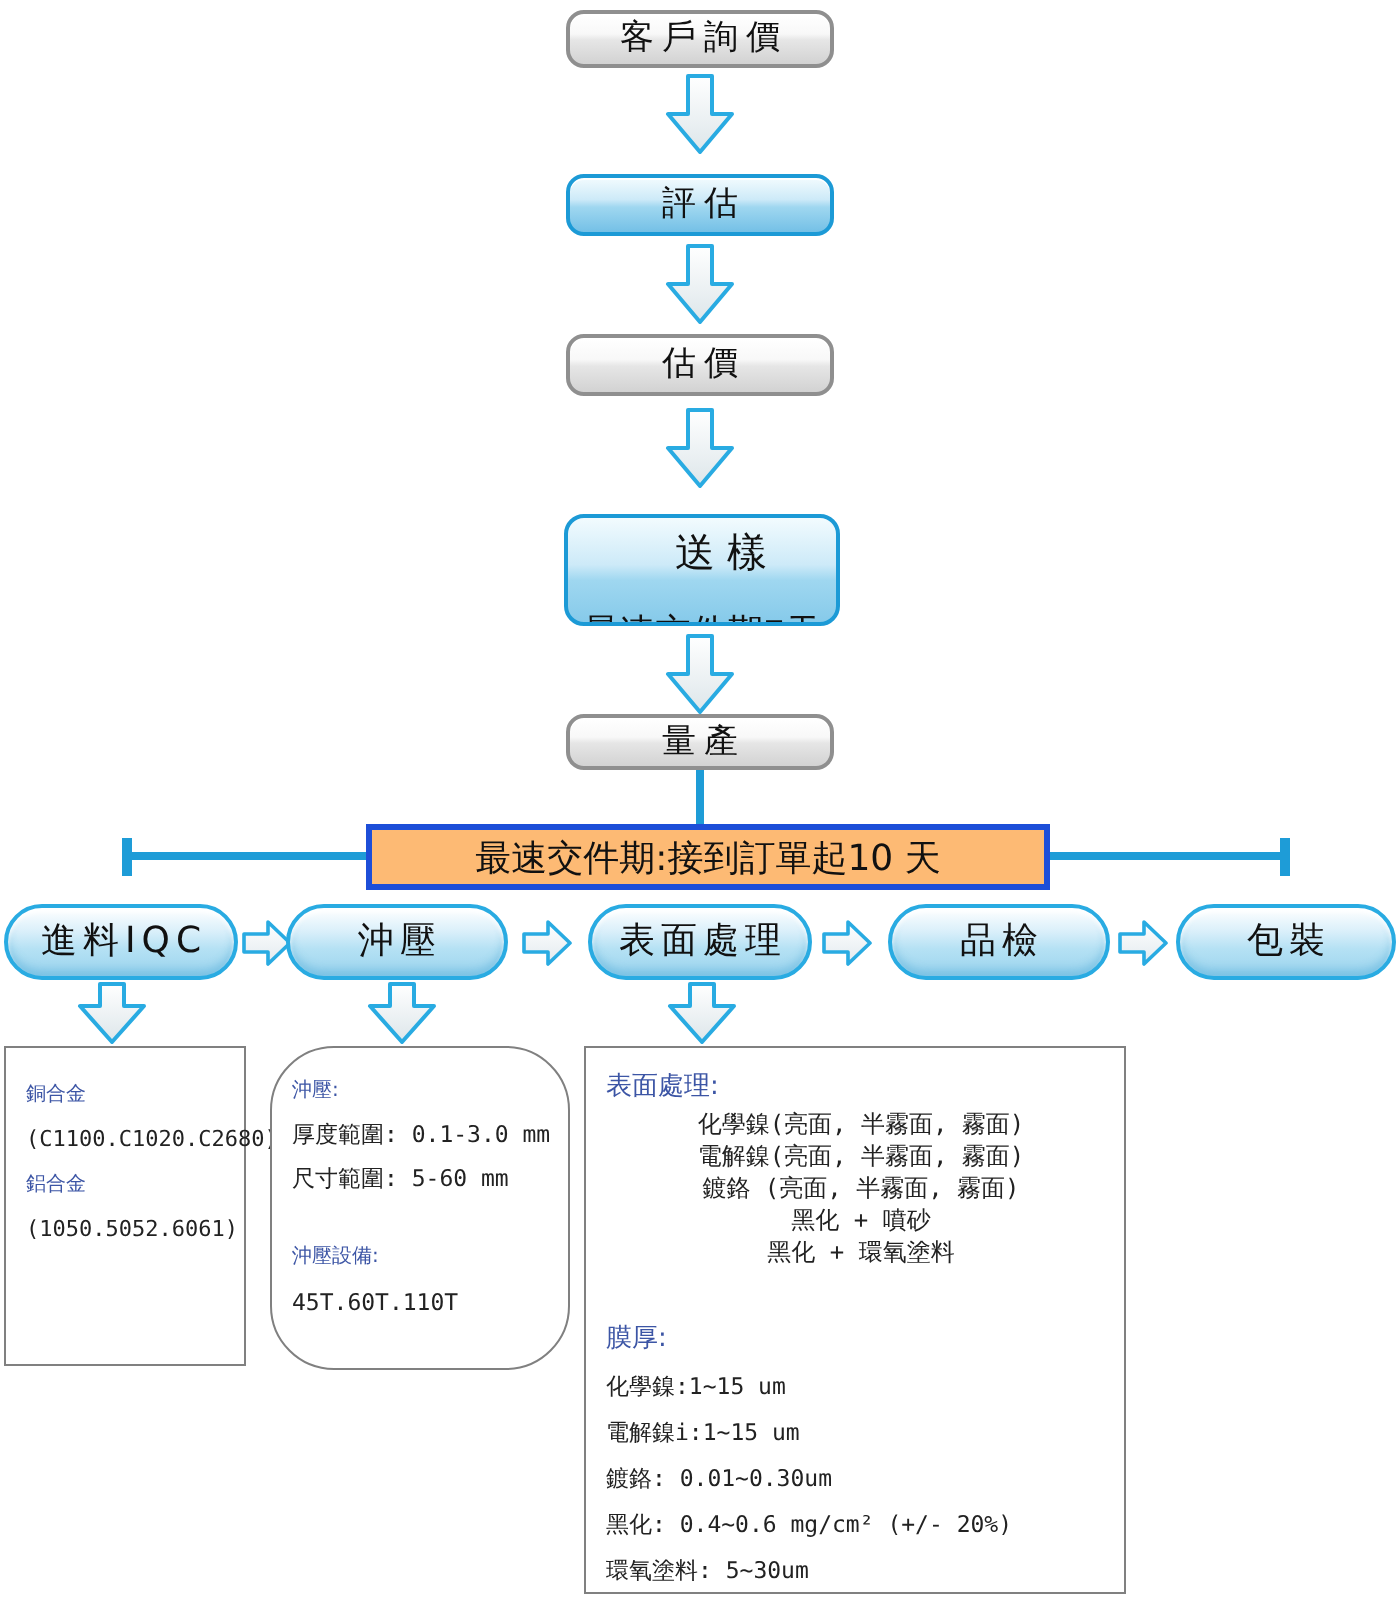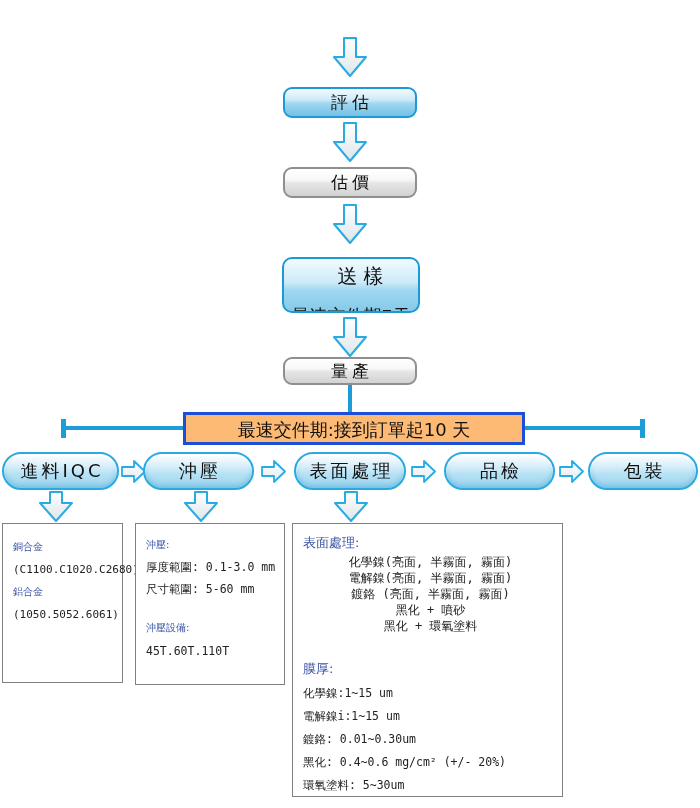--- a/index.html
+++ b/index.html
@@ -119,20 +119,21 @@
     </linearGradient>
     <linearGradient id="arrowFillH" x1="0" y1="0" x2="0" y2="1">
       <stop offset="0" stop-color="#ffffff"></stop>
       <stop offset="1" stop-color="#e2eaee"></stop>
     </linearGradient>
   </defs>
 </svg>
 
 <div id="canvas">
 
+  <div class="flow-box flow-gray" style="top:5px; height:29px; line-height:25px;">客戶詢價</div>
 
   <svg class="abs" style="left:332px; top:37px;" width="36" height="40" viewBox="0 0 36 40">
     <polygon points="12,1 24,1 24,20 34,20 18,39 2,20 12,20" fill="url(#arrowFill)" stroke="#29abe2" stroke-width="2" stroke-linejoin="round"></polygon>
   </svg>
 
   <div class="flow-box flow-blue" style="top:87px; height:31px; line-height:27px;">評估</div>
 
   <svg class="abs" style="left:332px; top:122px;" width="36" height="40" viewBox="0 0 36 40">
     <polygon points="12,1 24,1 24,20 34,20 18,39 2,20 12,20" fill="url(#arrowFill)" stroke="#29abe2" stroke-width="2" stroke-linejoin="round"></polygon>
   </svg>
@@ -198,21 +199,21 @@
     <polygon points="12,1 24,1 24,12 34,12 18,30 2,12 12,12" fill="url(#arrowFill)" stroke="#29abe2" stroke-width="2" stroke-linejoin="round"></polygon>
   </svg>
 
   <div class="detail-box" style="left:2px; top:523px; width:121px; height:160px; padding:16px 6px 0 10px;">
     <div class="d-heading">銅合金</div>
     <div class="d-body" style="margin-top:9px; font-size:11px;">(C1100.C1020.C2680)</div>
     <div class="d-heading" style="margin-top:9px;">鋁合金</div>
     <div class="d-body" style="margin-top:9px; font-size:11px;">(1050.5052.6061)</div>
   </div>
 
-  <div class="detail-box" style="left:135px; top:523px; width:150px; height:162px; padding:14px 4px 0 10px;">
+  <div class="detail-box" style="left:135px; top:523px; width:150px; height:162px; padding:14px 4px 0 10px;border-radius:32px;">
     <div class="d-heading">沖壓:</div>
     <div class="d-body" style="margin-top:8px;">厚度範圍: 0.1-3.0 mm</div>
     <div class="d-body" style="margin-top:7px;">尺寸範圍: 5-60 mm</div>
     <div class="d-heading" style="margin-top:24px;">沖壓設備:</div>
     <div class="d-body" style="margin-top:9px;">45T.60T.110T</div>
   </div>
 
   <div class="detail-box" style="left:292px; top:523px; width:271px; height:274px; padding:10px 4px 0 10px;">
     <div class="surface-sec1">
       <div class="d-heading" style="font-size:13px; margin-bottom:2px;">表面處理:</div>

